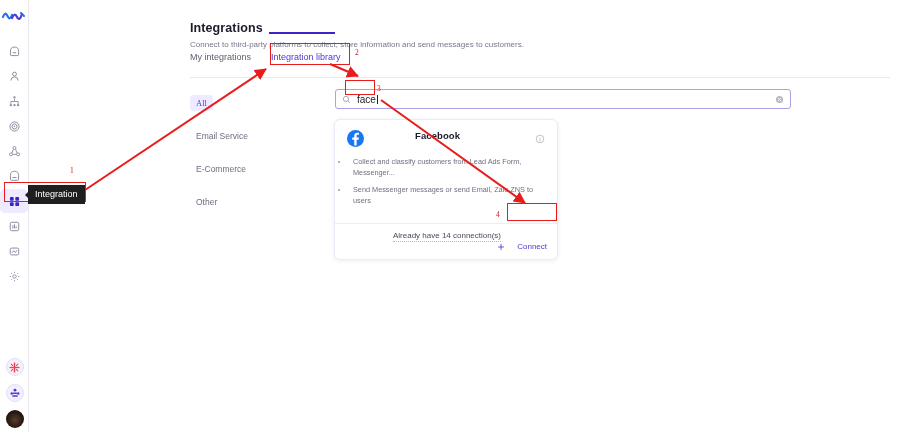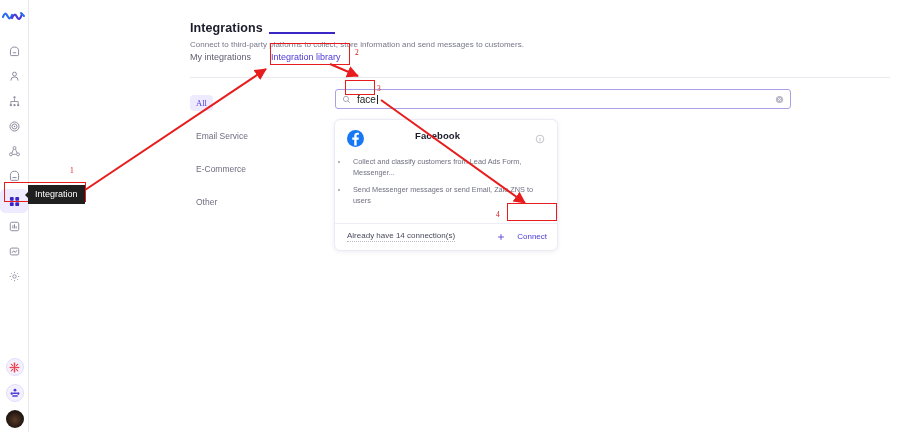--- a/index.html
+++ b/index.html
@@ -77,21 +77,21 @@
     background:#fff; border:1px solid #eceaf5; border-radius:6px;
     box-shadow: 0 1px 4px rgba(40,30,90,.08);
   }
   .card-head { display:flex; align-items:flex-start; padding:10px 12px 6px 12px;gap:42px; }
   .fb-logo { width:17px; height:17px; border-radius:50%; background:#1877F2; display:flex; align-items:center; justify-content:center; flex:none; }
   .card-title { font-size:9.5px; color:#1b1b2b; margin-left:9px; font-weight:bold; letter-spacing:.1px; }
   .info-ic { margin-left:auto; }
   .bullets { padding: 2px 12px 12px 14px; }
   .bullets li { font-size:7.3px; color:#6f6f82; line-height:1.55; margin-bottom:5px; padding-left:4px; }
   .bullets li::marker { color:#9a9aad; }
-  .card-foot { border-top:1px solid #eeecf6; display:flex; padding:7px 10px 8px 12px; }
+  .card-foot { border-top:1px solid #eeecf6; display:flex; align-items:center; padding:7px 10px 8px 12px;flex-direction:column; }
   .conn-text { font-size:8px; color:#4a4a5c; border-bottom:1px dotted #b6b6c6; padding-bottom:1px; }
   .connect-btn { margin-left:auto; font-size:8px; color:#4b3bd6; display:flex; align-items:center; gap:12px; white-space:nowrap; }
 
   
   .anno { position:absolute; border:1.6px solid #e81c1c; pointer-events:none; z-index:20; }
   .anno-num { position:absolute; color:#d81515; font-size:7.5px; z-index:21; font-family:"Liberation Serif", serif; }
   .anno-svg { position:absolute; left:0; top:0; width:900px; height:432px; z-index:19; pointer-events:none; }
 </style>
 </head>
 <body>

